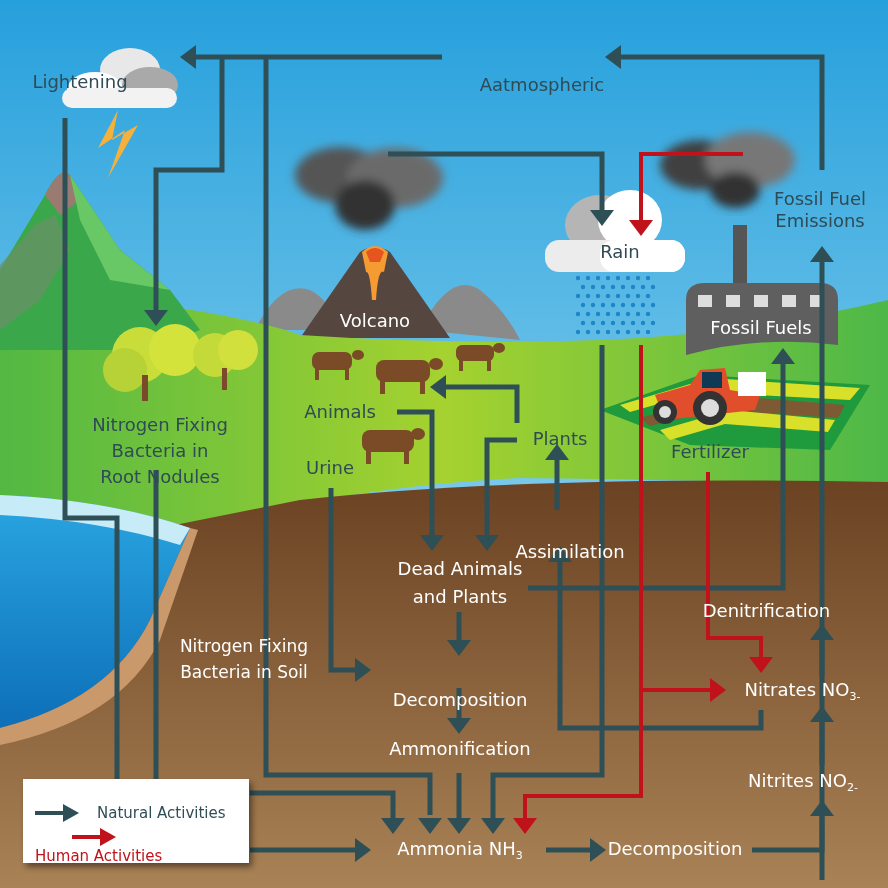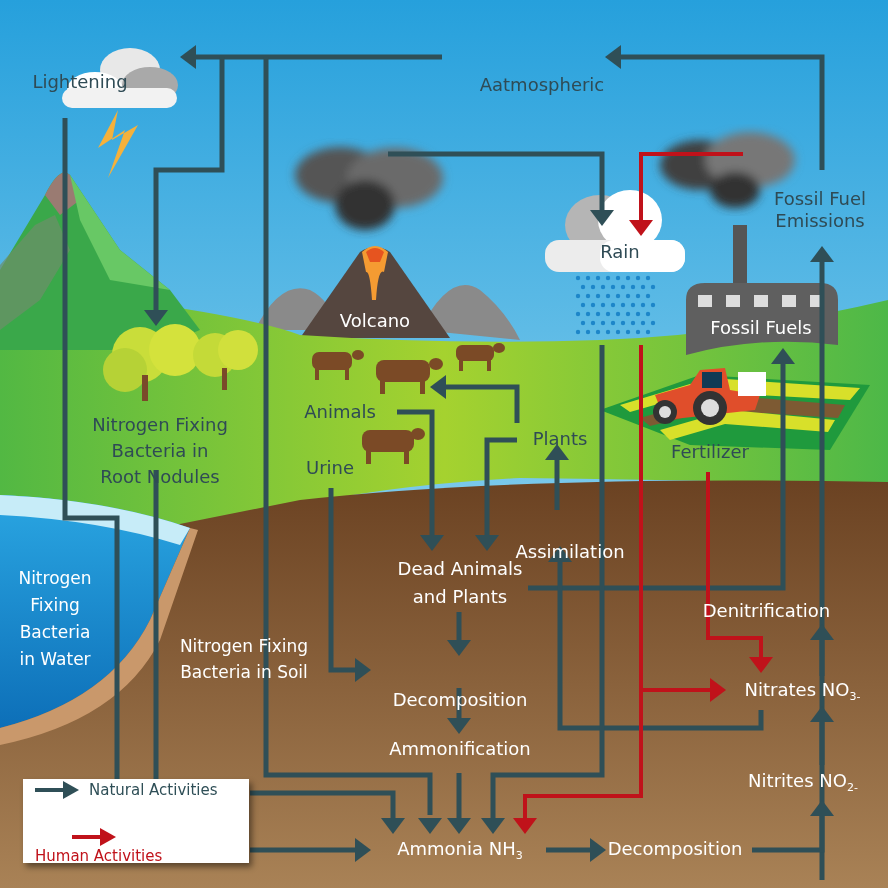--- a/index.html
+++ b/index.html
@@ -318,26 +318,20 @@
 <div class="lbl light f19" style="left:686px;top:317px;width:150px;">Fossil Fuels</div>
 <div class="lbl dark f19" style="left:650px;top:441px;width:120px;">Fertilizer</div>
 <div class="lbl dark f19" style="left:290px;top:401px;width:100px;">Animals</div>
 <div class="lbl dark f19" style="left:290px;top:457px;width:80px;">Urine</div>
 <div class="lbl dark f19" style="left:520px;top:428px;width:80px;">Plants</div>
 <div class="lbl dark f19" style="left:80px;top:412px;width:160px;line-height:26px;">
   <div>Nitrogen Fixing</div>
   <div>Bacteria in</div>
   <div>Root Nodules</div>
 </div>
-<div class="lbl light f17" style="left:5px;top:565px;width:100px;line-height:27px;">
-  <div>Nitrogen</div>
-  <div>Fixing</div>
-  <div>Bacteria</div>
-  <div>in Water</div>
-</div>
 <div class="lbl light f17" style="left:164px;top:633px;width:160px;line-height:26px;">
   <div>Nitrogen Fixing</div>
   <div>Bacteria in Soil</div>
 </div>
 <div class="lbl light f19" style="left:500px;top:516px;width:140px;margin-top:25px;">Assimilation</div>
 <div class="lbl light f19" style="left:375px;top:555px;width:170px;line-height:28px;">
   <div>Dead Animals</div>
   <div>and Plants</div>
 </div>
 <div class="lbl light f19" style="left:370px;top:657px;width:180px;margin-top:32px;">Decomposition</div>
@@ -349,21 +343,21 @@
 <div class="lbl light f19" style="left:728px;top:770px;width:150px;">
   <span>Nitrites NO</span><sub>2-</sub>
 </div>
 <div class="lbl light f19" style="left:725px;top:679px;width:155px;">
   <span>Nitrates NO</span><sub>3-</sub>
 </div>
 <div class="lbl light f19" style="left:684px;top:600px;width:165px;">Denitrification</div>
 
 
 <div id="legend">
-  <div class="leg-row" style="top:1px;">
+  <div class="leg-row" style="top:24px;gap:8px;">
     <svg width="44" height="20">
           <line x1="0" y1="10" x2="30" y2="10" stroke="#2f4f57" stroke-width="4"></line>
           <path d="M28,1 L44,10 L28,19 Z" fill="#2f4f57"></path>
         </svg>
     <span style="color:#2f4f57">Natural Activities</span>
   </div>
   <div class="leg-row" style="top:48px;flex-direction:column;">
     <svg width="44" height="20">
           <line x1="0" y1="10" x2="30" y2="10" stroke="#c0121a" stroke-width="4"></line>
           <path d="M28,1 L44,10 L28,19 Z" fill="#c0121a"></path>

